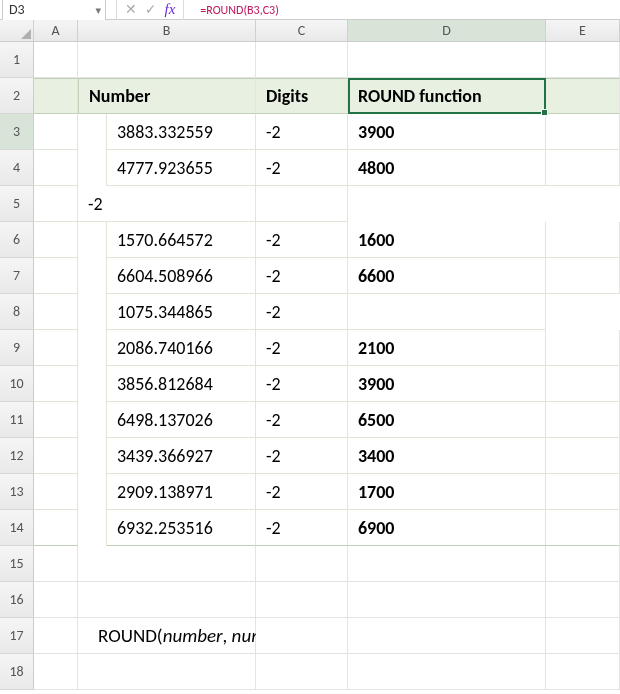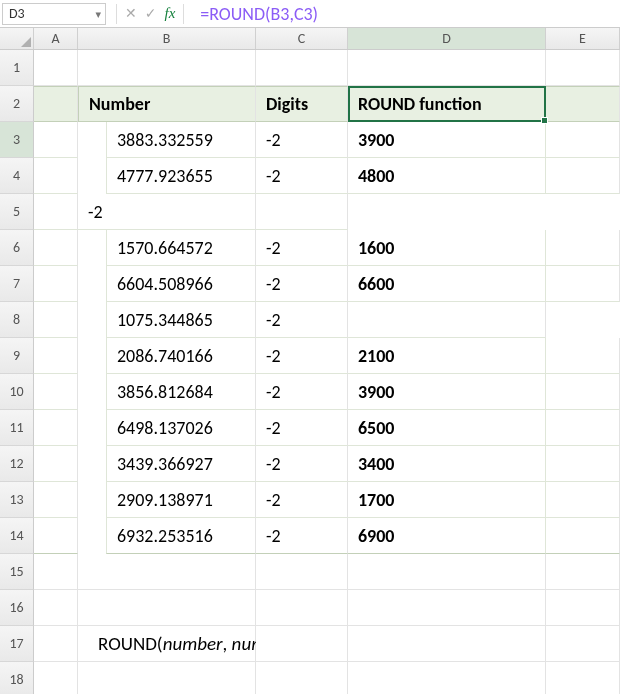--- a/index.html
+++ b/index.html
@@ -10,21 +10,21 @@
     background: #fff;
     color: #000;
     width: 620px;
     height: 694px;
     overflow: hidden;
     position: relative;
   }
   .formula-bar {
     display: flex;
     align-items: center;
-    height: 28px;
+    height: 20px;
     border-bottom: 1px solid #ccc;
     background: #fff;
     gap: 6px;
     padding-left: 2px;
   }
   .name-box {
     display: flex;
     align-items: center;
     border: 1px solid #ccc;
     height: 22px;
@@ -53,27 +53,27 @@
     padding: 0 4px;
   }
   .fx-icons .sep {
     width: 1px;
     height: 20px;
     background: #ddd;
   }
   .fx-label {
     font-style: italic;
     font-family: 'Times New Roman', serif;
-    color: #15803d;
+    color: #6d28d9;
     font-size: 15px;
     text-align: right;
   }
   .fx-input {
-    font-size: 18px;
-    color: #8b5cf6;
+    font-size: 12px;
+    color: #be185d;
     padding-left: 6px;
     flex: 1;
   }
   .sheet {
     position: relative;
     width: 100%;
   }
   .col-headers {
     display: grid;
     grid-template-columns: 34px 44px 178px 92px 198px 74px;

